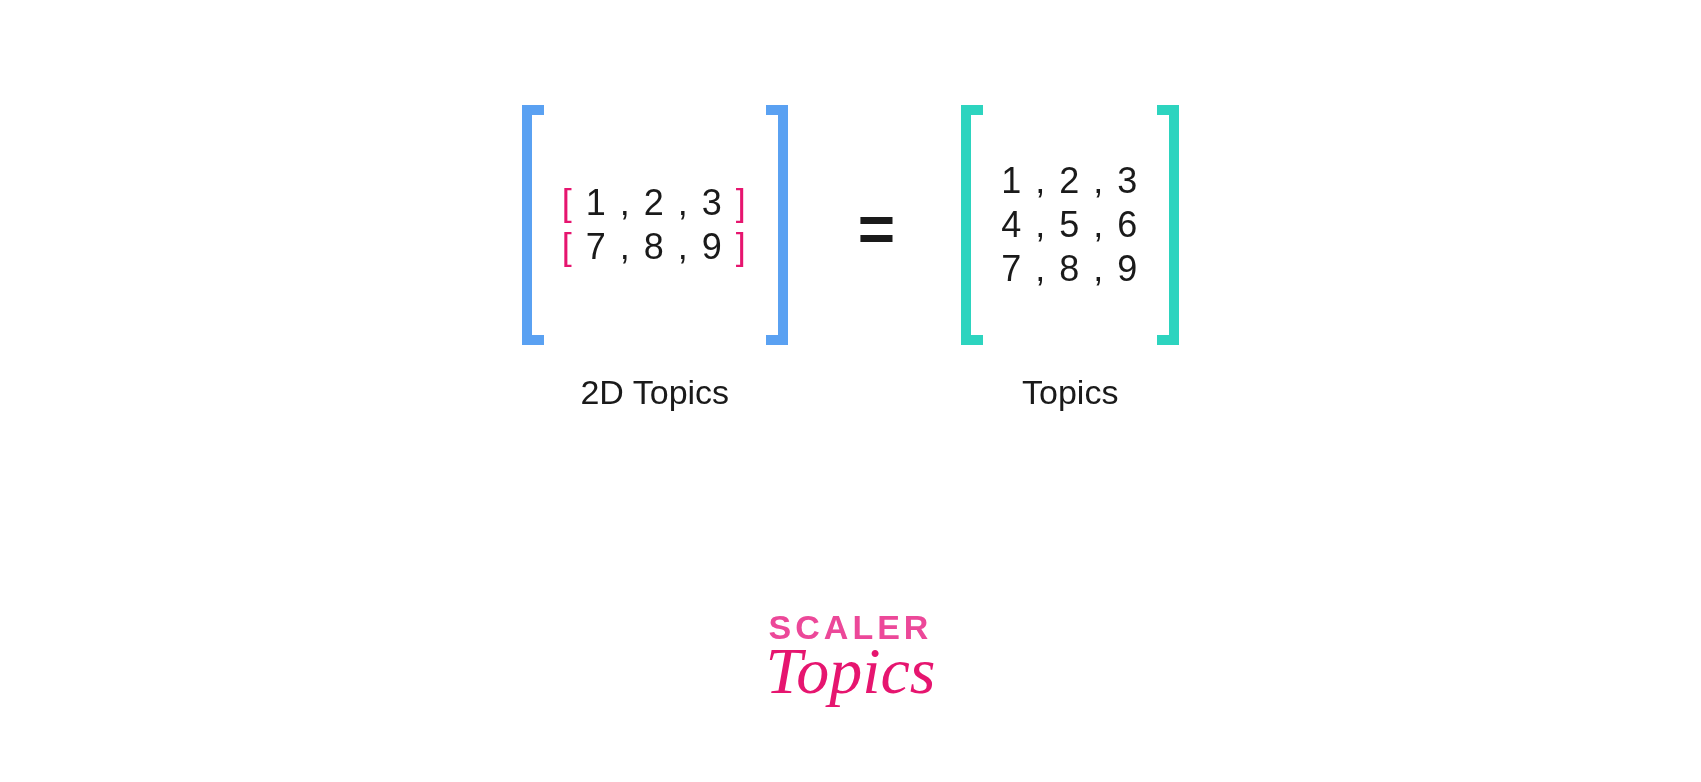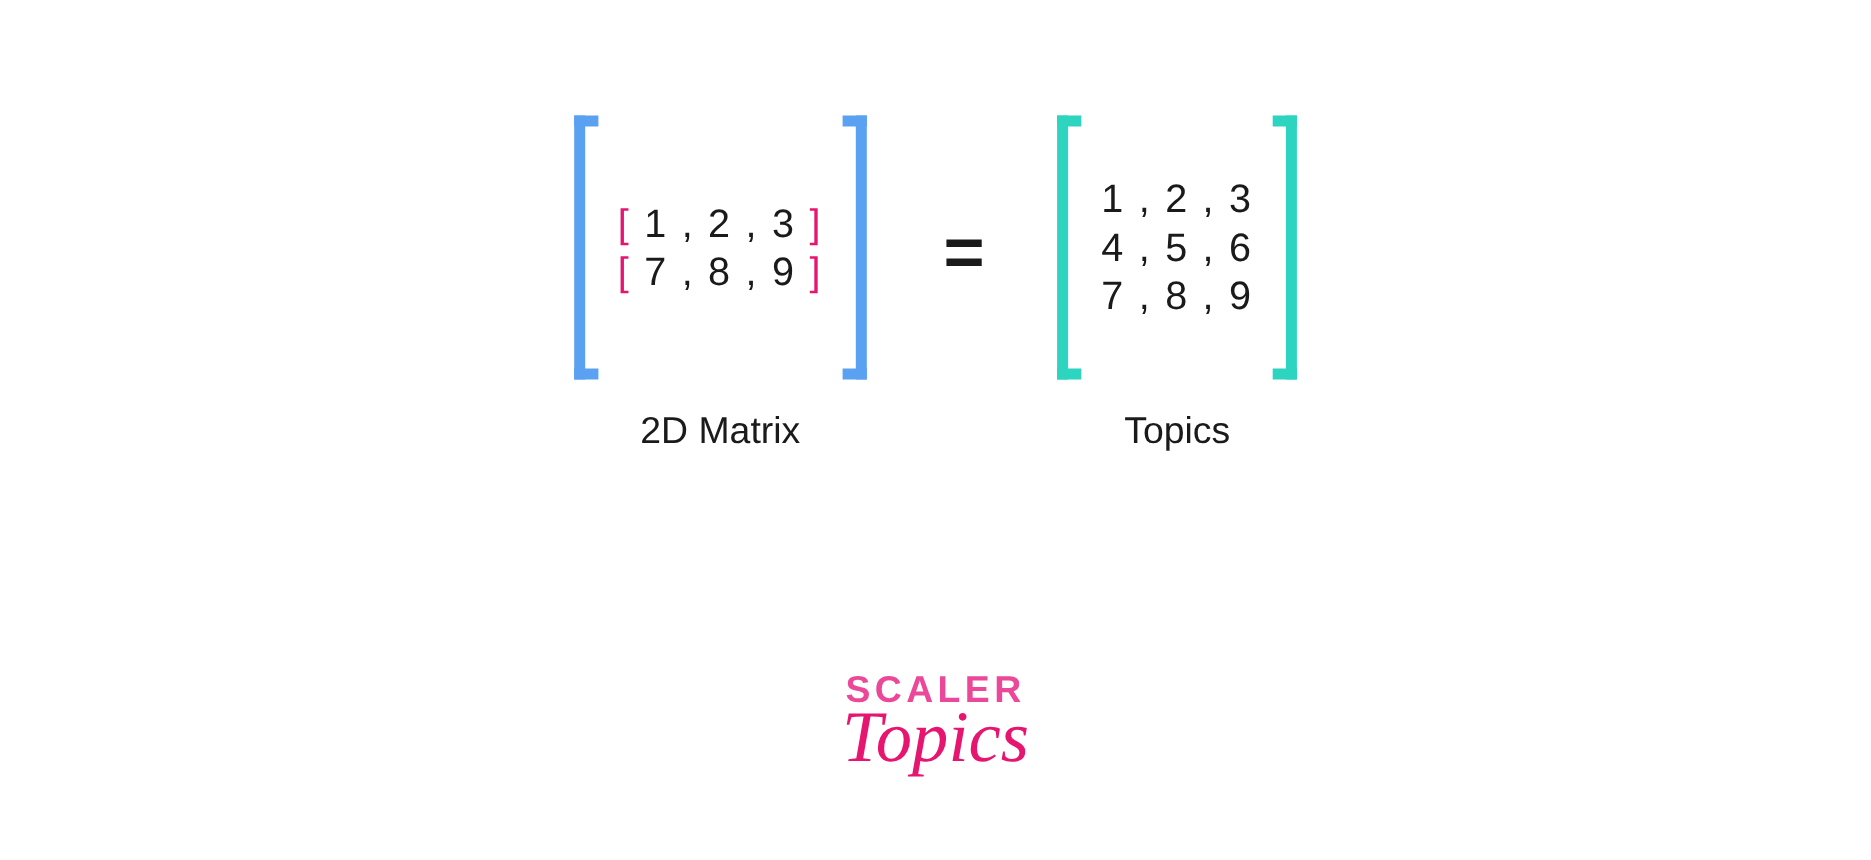--- a/index.html
+++ b/index.html
@@ -122,21 +122,21 @@
           <span class="inner-bracket" style="color:#e6156f">[</span><span> 1 , 2 , 3 </span><span class="inner-bracket" style="color:#e6156f">]</span>
         </div>
         <div class="row">
           <span class="inner-bracket" style="color:#e6156f">[</span><span> 7 , 8 , 9 </span><span class="inner-bracket" style="color:#e6156f">]</span>
         </div>
       </div>
       <div class="bracket bracket-right">
           <div class="stem"></div>
         </div>
     </div>
-    <div class="label">2D Matrix</div>
+    <div class="label">2D Topics</div>
   </div>
 
   <div class="equals">=</div>
 
   <div class="box-group">
     <div class="bracket-box" style="--bcolor:#2dd4bf">
       <div class="bracket bracket-left">
           <div class="stem"></div>
         </div>
       <div class="rows">

